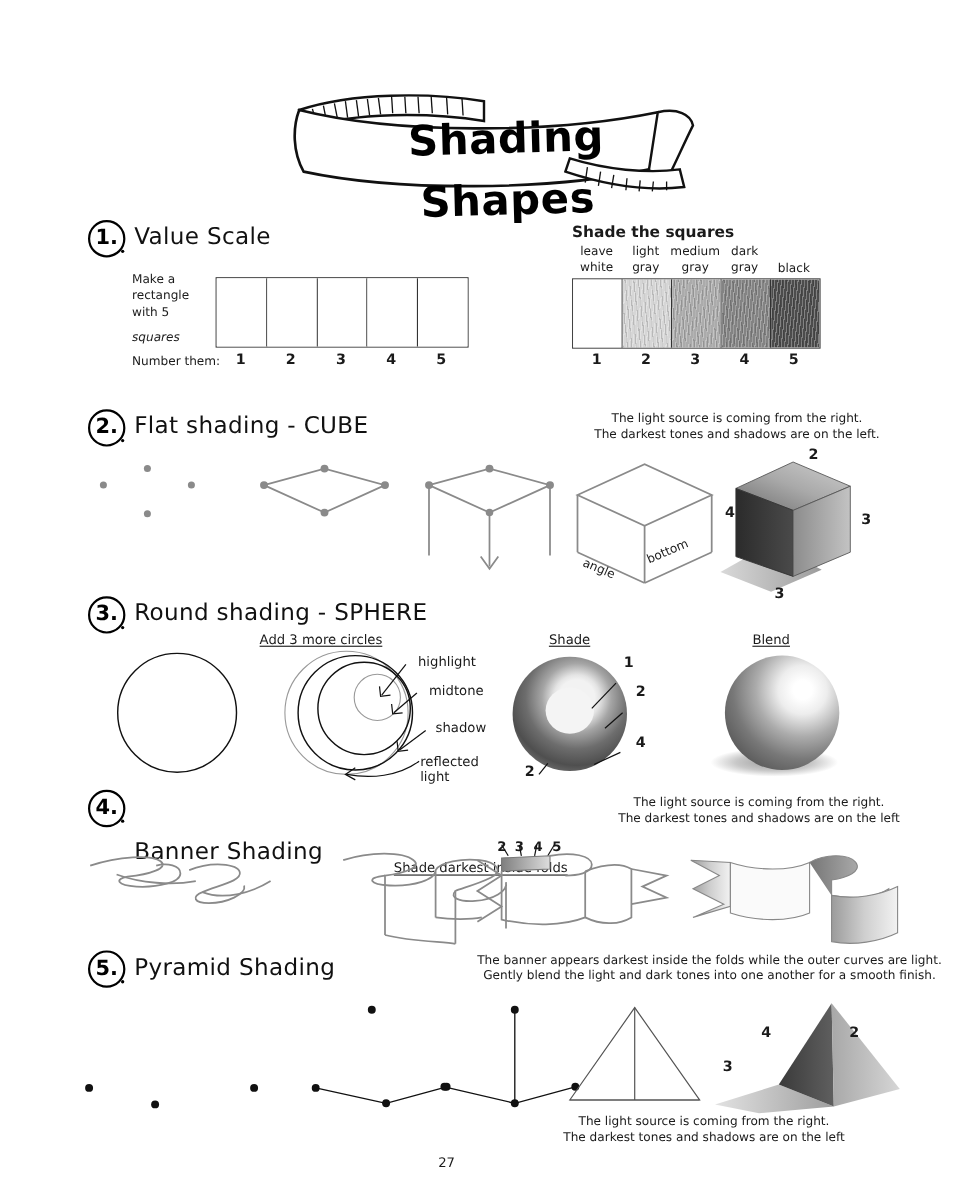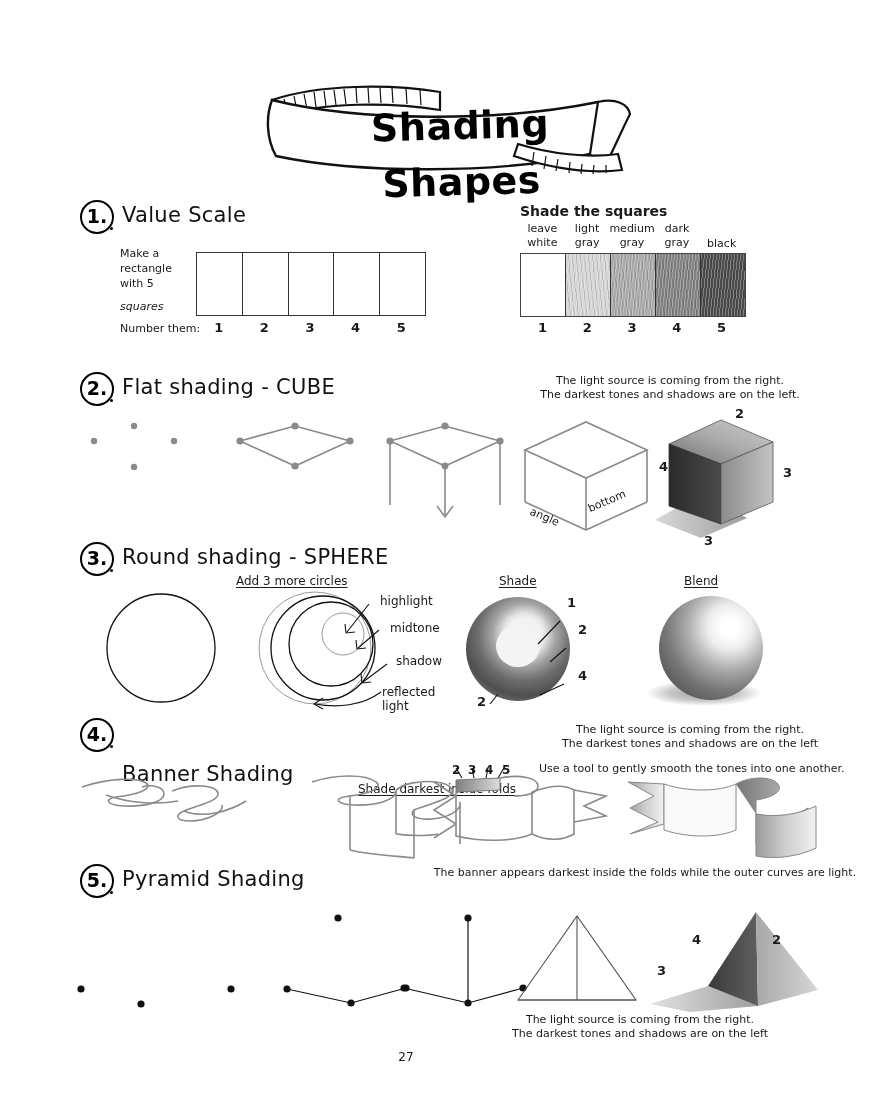--- a/index.html
+++ b/index.html
@@ -346,21 +346,20 @@
       <circle fill="url(#sphBlend)" cx="67" cy="54" r="52"></circle>
     </svg>
   </div>
 
   <div class="abs sec-num dot" style="left:80px;top:718px;">4.</div>
   <div class="abs sec-title" style="left:122px;top:762px;">Banner Shading</div>
 
   <div class="abs t t12 und" style="left:358px;top:746px;margin-top:36px;">Shade darkest inside folds</div>
   <div class="abs t t11 ctr" style="left:520px;top:723px;width:340px;">The light source is coming from the right.</div>
   <div class="abs t t11 ctr" style="left:520px;top:737px;width:340px;">The darkest tones and shadows are on the left</div>
-  <div class="abs t t11" style="left:539px;top:762px;">Use a tool to gently smooth the tones into one another.</div>
 
   <div class="abs" style="left:80px;top:775px;">
     <svg width="260" height="70" viewBox="0 0 260 70">
       <path class="sk" d="M2,12 C28,3 58,2 66,8 C74,14 56,20 36,22 C24,24 26,30 44,31 C64,32 84,27 84,19 C84,12 72,9 62,12"></path>
       <path class="sk" d="M26,20 C48,28 76,30 98,26"></path>
       <path class="sk" d="M92,16 C112,8 136,10 138,18 C140,26 118,30 104,36 C94,40 96,46 110,46 C126,46 144,38 142,30"></path>
       <path class="sk" d="M104,36 C124,44 150,36 166,26"></path>
     </svg>
   </div>
 
@@ -420,20 +419,21 @@
       <path fill="#fafafa" stroke="#888" stroke-width="1" d="M40,6 L40,52 C64,60 94,60 112,52 L112,6 C94,14 64,14 40,6 Z"></path>
       <path fill="url(#bnC)" stroke="#888" stroke-width="1" d="M112,6 C126,-2 148,-2 154,6 C160,14 146,20 132,22 L132,66 C150,70 172,66 184,58 L184,30 C172,38 152,40 132,36"></path>
       <path fill="url(#bnB)" stroke="#888" stroke-width="1" d="M132,36 L132,78 C152,82 176,78 192,70 L192,28 C176,36 152,40 132,36 Z"></path>
     </svg>
   </div>
 
   <div class="abs sec-num dot" style="left:80px;top:864px;">5.</div>
   <div class="abs t t11 ctr" style="left:420px;top:866px;width:450px;">The banner appears darkest inside the folds while the outer curves are light.</div>
 
   <div class="abs sec-title" style="left:122px;top:867px;">Pyramid Shading</div>
+  <div class="abs t t11 ctr" style="left:420px;top:880px;width:450px;">Gently blend the light and dark tones into one another for a smooth finish.</div>
 
   <div class="abs" style="left:70px;top:905px;">
     <svg width="160" height="115" viewBox="0 0 160 115">
       <circle class="dotk" cx="11" cy="84" r="3.6"></circle>
       <circle class="dotk" cx="71" cy="99" r="3.6"></circle>
     </svg>
   </div>
 
   <div class="abs" style="left:190px;top:905px;">
     <svg width="220" height="115" viewBox="0 0 220 115">

